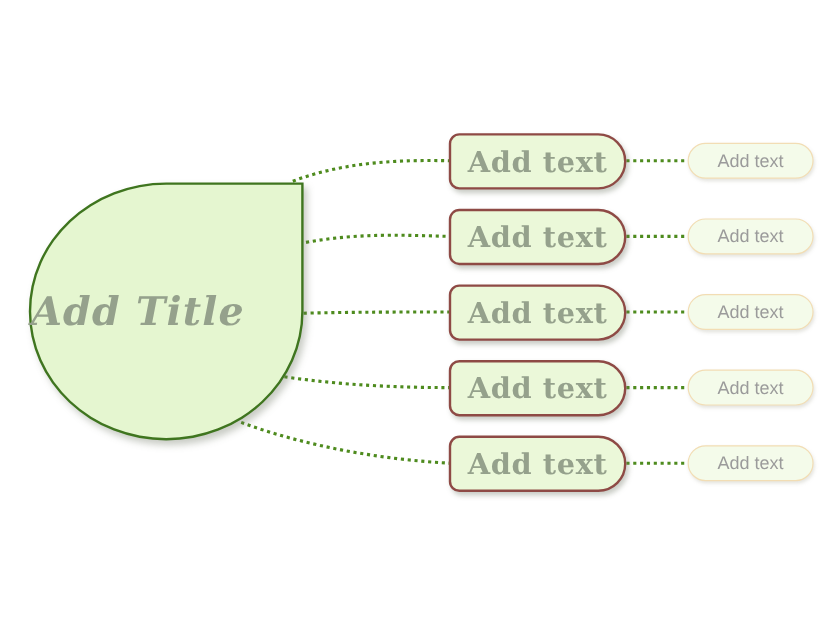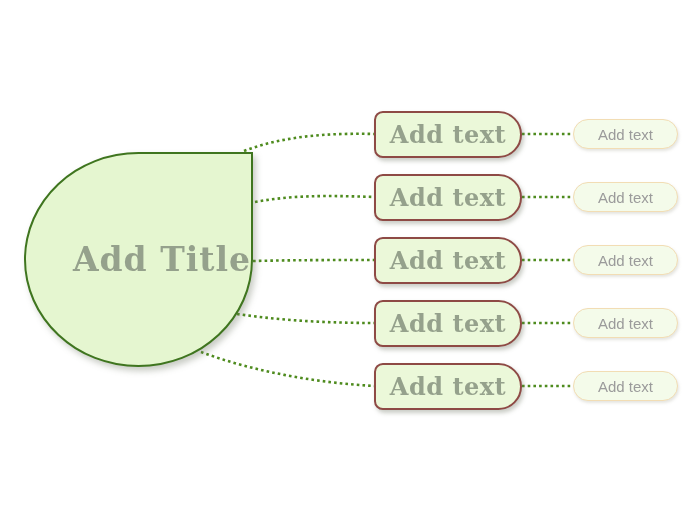--- a/index.html
+++ b/index.html
@@ -23,21 +23,21 @@
   .connector-layer{position:absolute;left:0;top:0;width:697px;height:520px;z-index:1;}
   .conn{fill:none;stroke:var(--connector);stroke-width:2.6;stroke-dasharray:2.6 3.1;stroke-linecap:butt;}
 
   .central-node{
     position:absolute;left:24px;top:152px;width:229px;height:215px;
     box-sizing:border-box;z-index:2;
     background:var(--center-fill);
     border:2.5px solid var(--center-stroke);
     border-radius:50% 0 50% 50%;
     box-shadow:3px 4px 6px rgba(100,110,90,.35);
-    display:flex;align-items:center;justify-content:flex-end;
+    display:flex;align-items:center;justify-content:flex-start;font-style:italic;
   }
   .central-label{
     font-family:"DejaVu Serif",serif;font-weight:700;
     font-size:33px;letter-spacing:1px;color:var(--text-main);
     white-space:nowrap;
   }
 
   .branch-node{
     position:absolute;left:374px;width:148px;height:47px;
     box-sizing:border-box;z-index:2;

